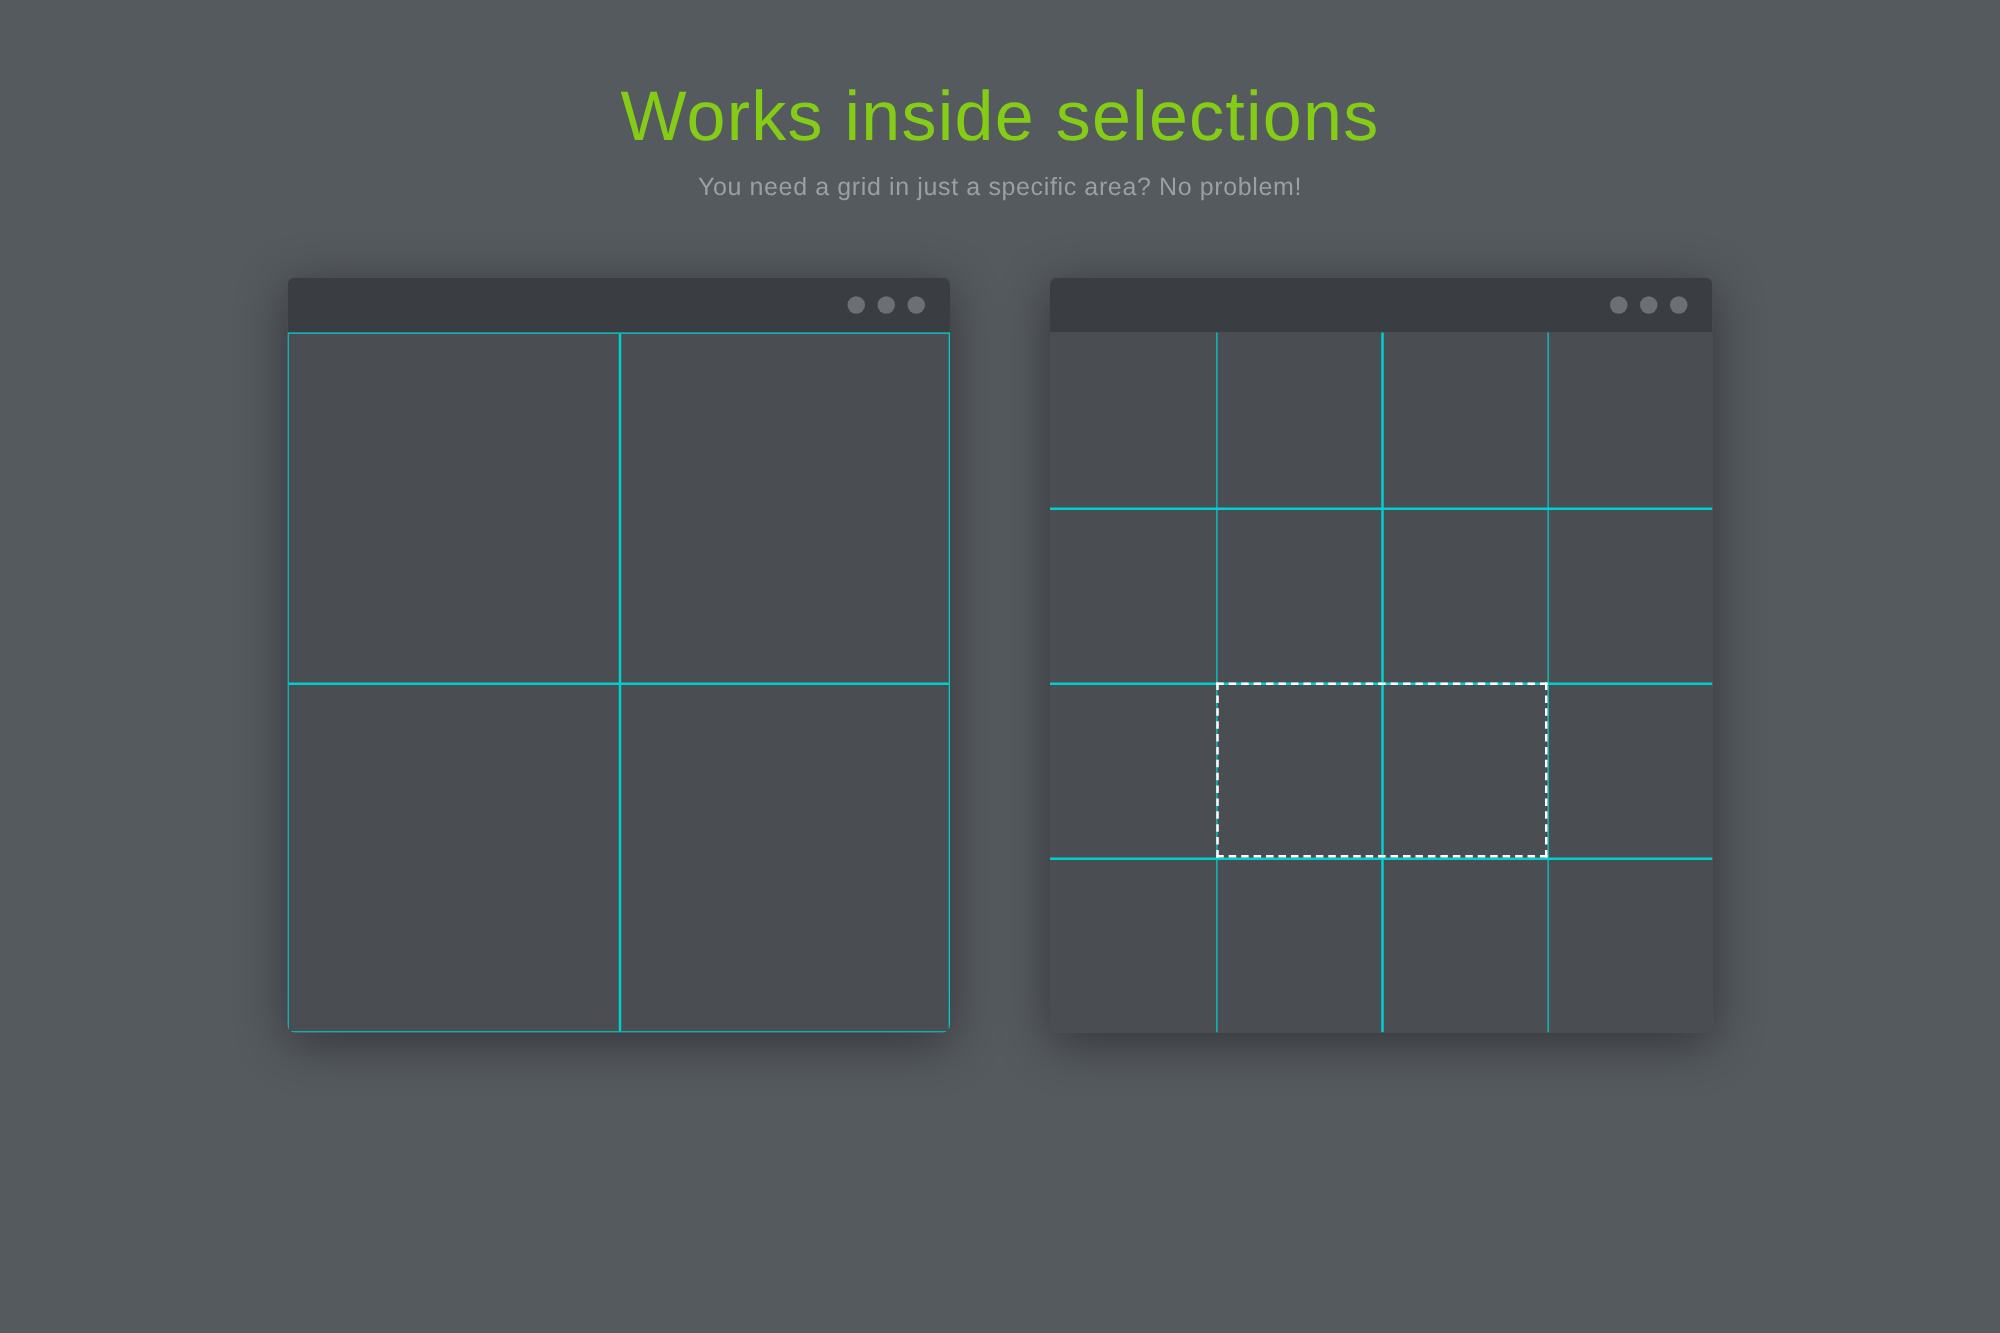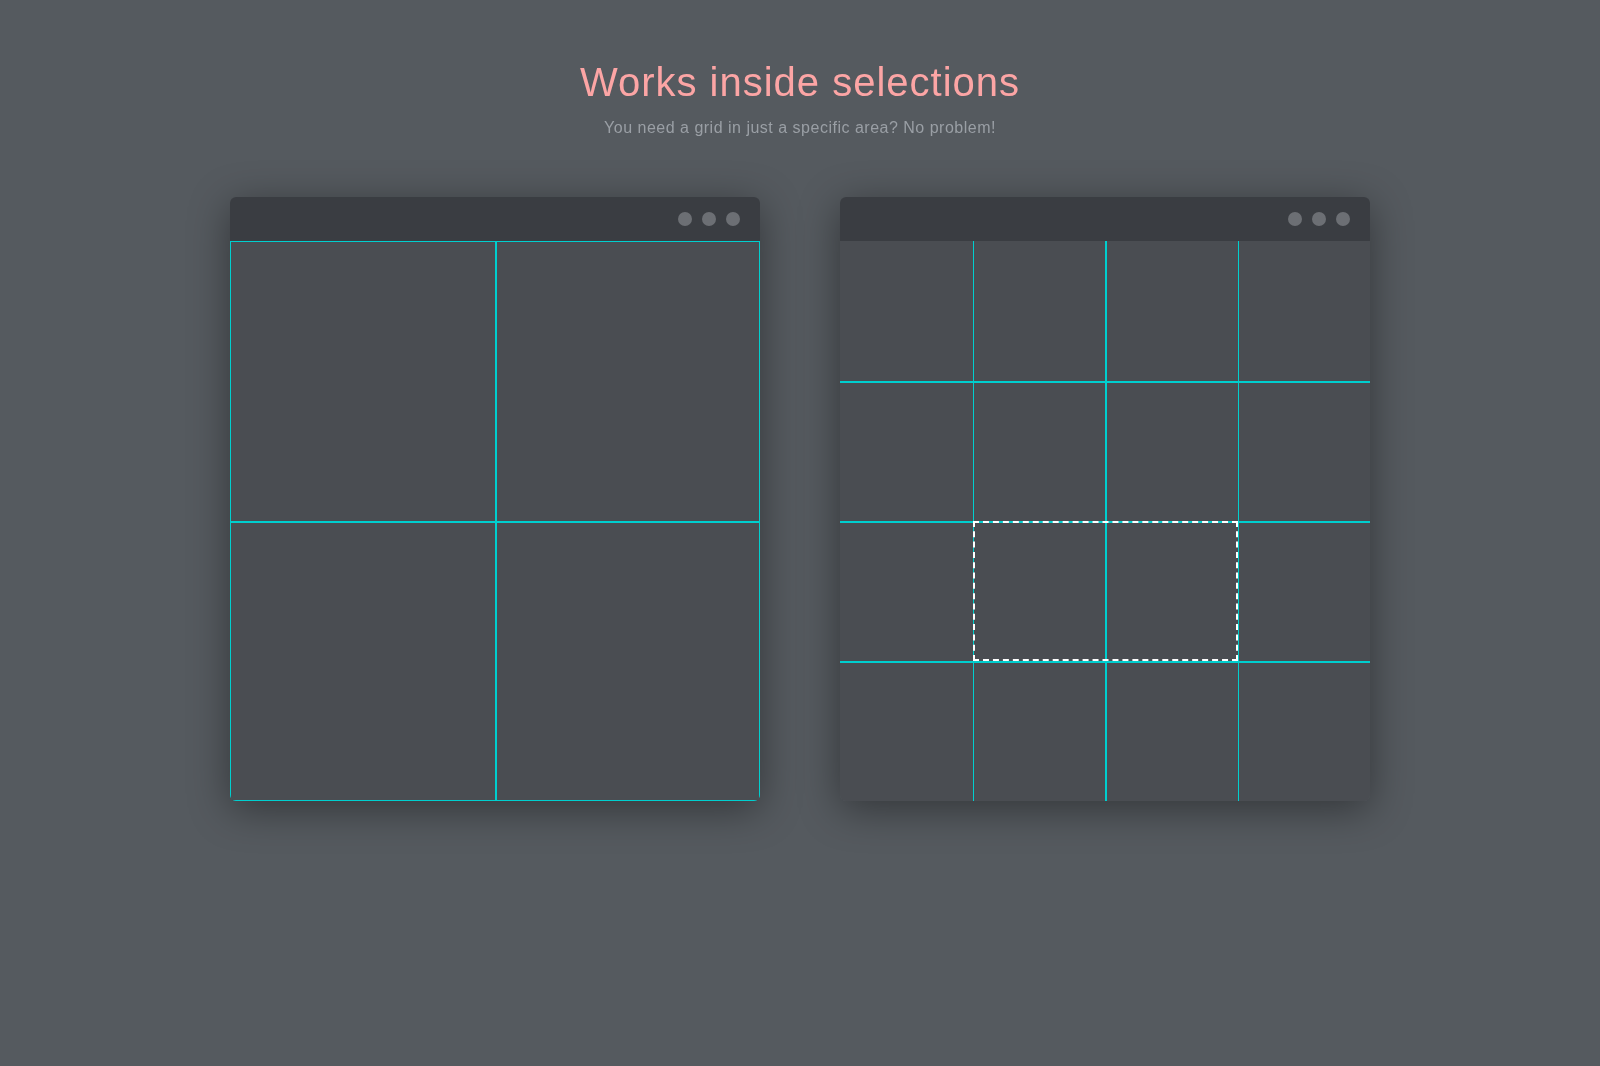--- a/index.html
+++ b/index.html
@@ -15,29 +15,29 @@
       overflow: hidden;
     }
 
     .header {
       text-align: center;
       margin-top: 60px;
       margin-bottom: 40px;
     }
 
     .main-title {
-      font-size: 40px;
+      font-size: 56px;
       font-weight: 300;
-      color: #fca5a5;
+      color: #84cc16;
       letter-spacing: 1px;
       margin-bottom: 14px;
     }
 
     .subtitle {
-      font-size: 16px;
+      font-size: 20px;
       color: #9A9FA5;
       font-weight: 300;
       letter-spacing: 0.5px;
     }
 
     .windows-container {
       display: flex;
       flex-direction: row;
       gap: 80px;
       margin-top: 20px;

